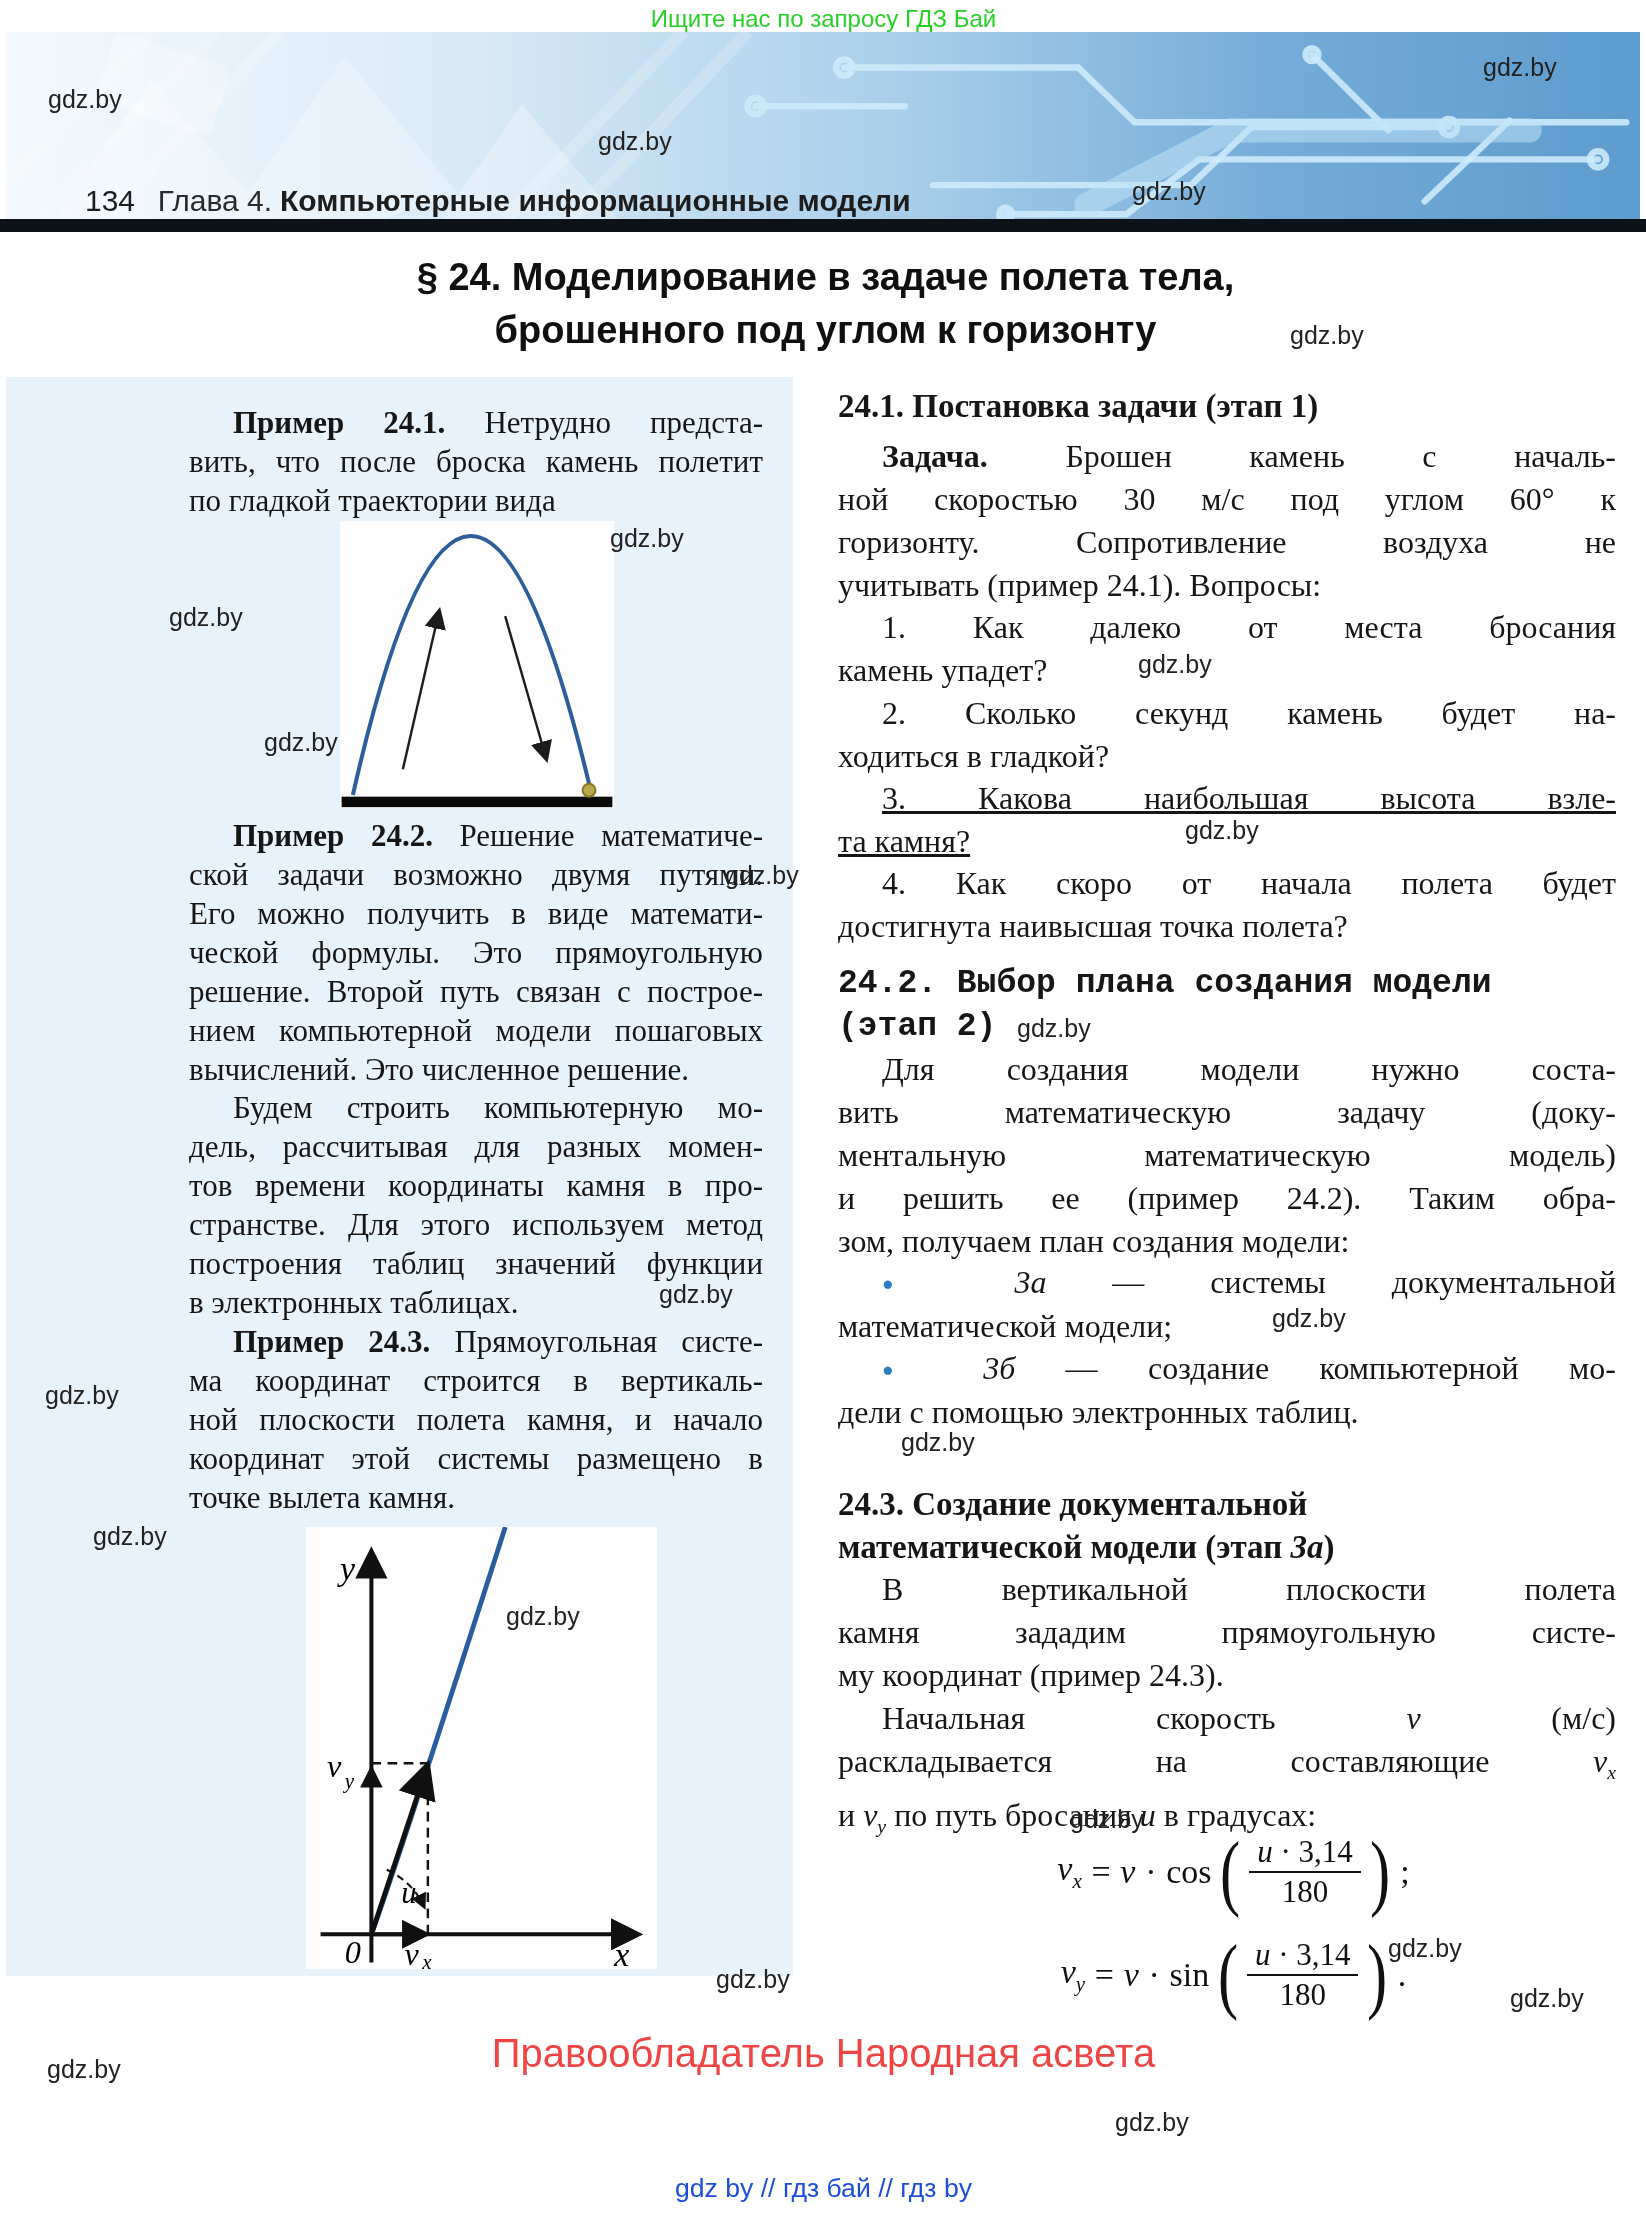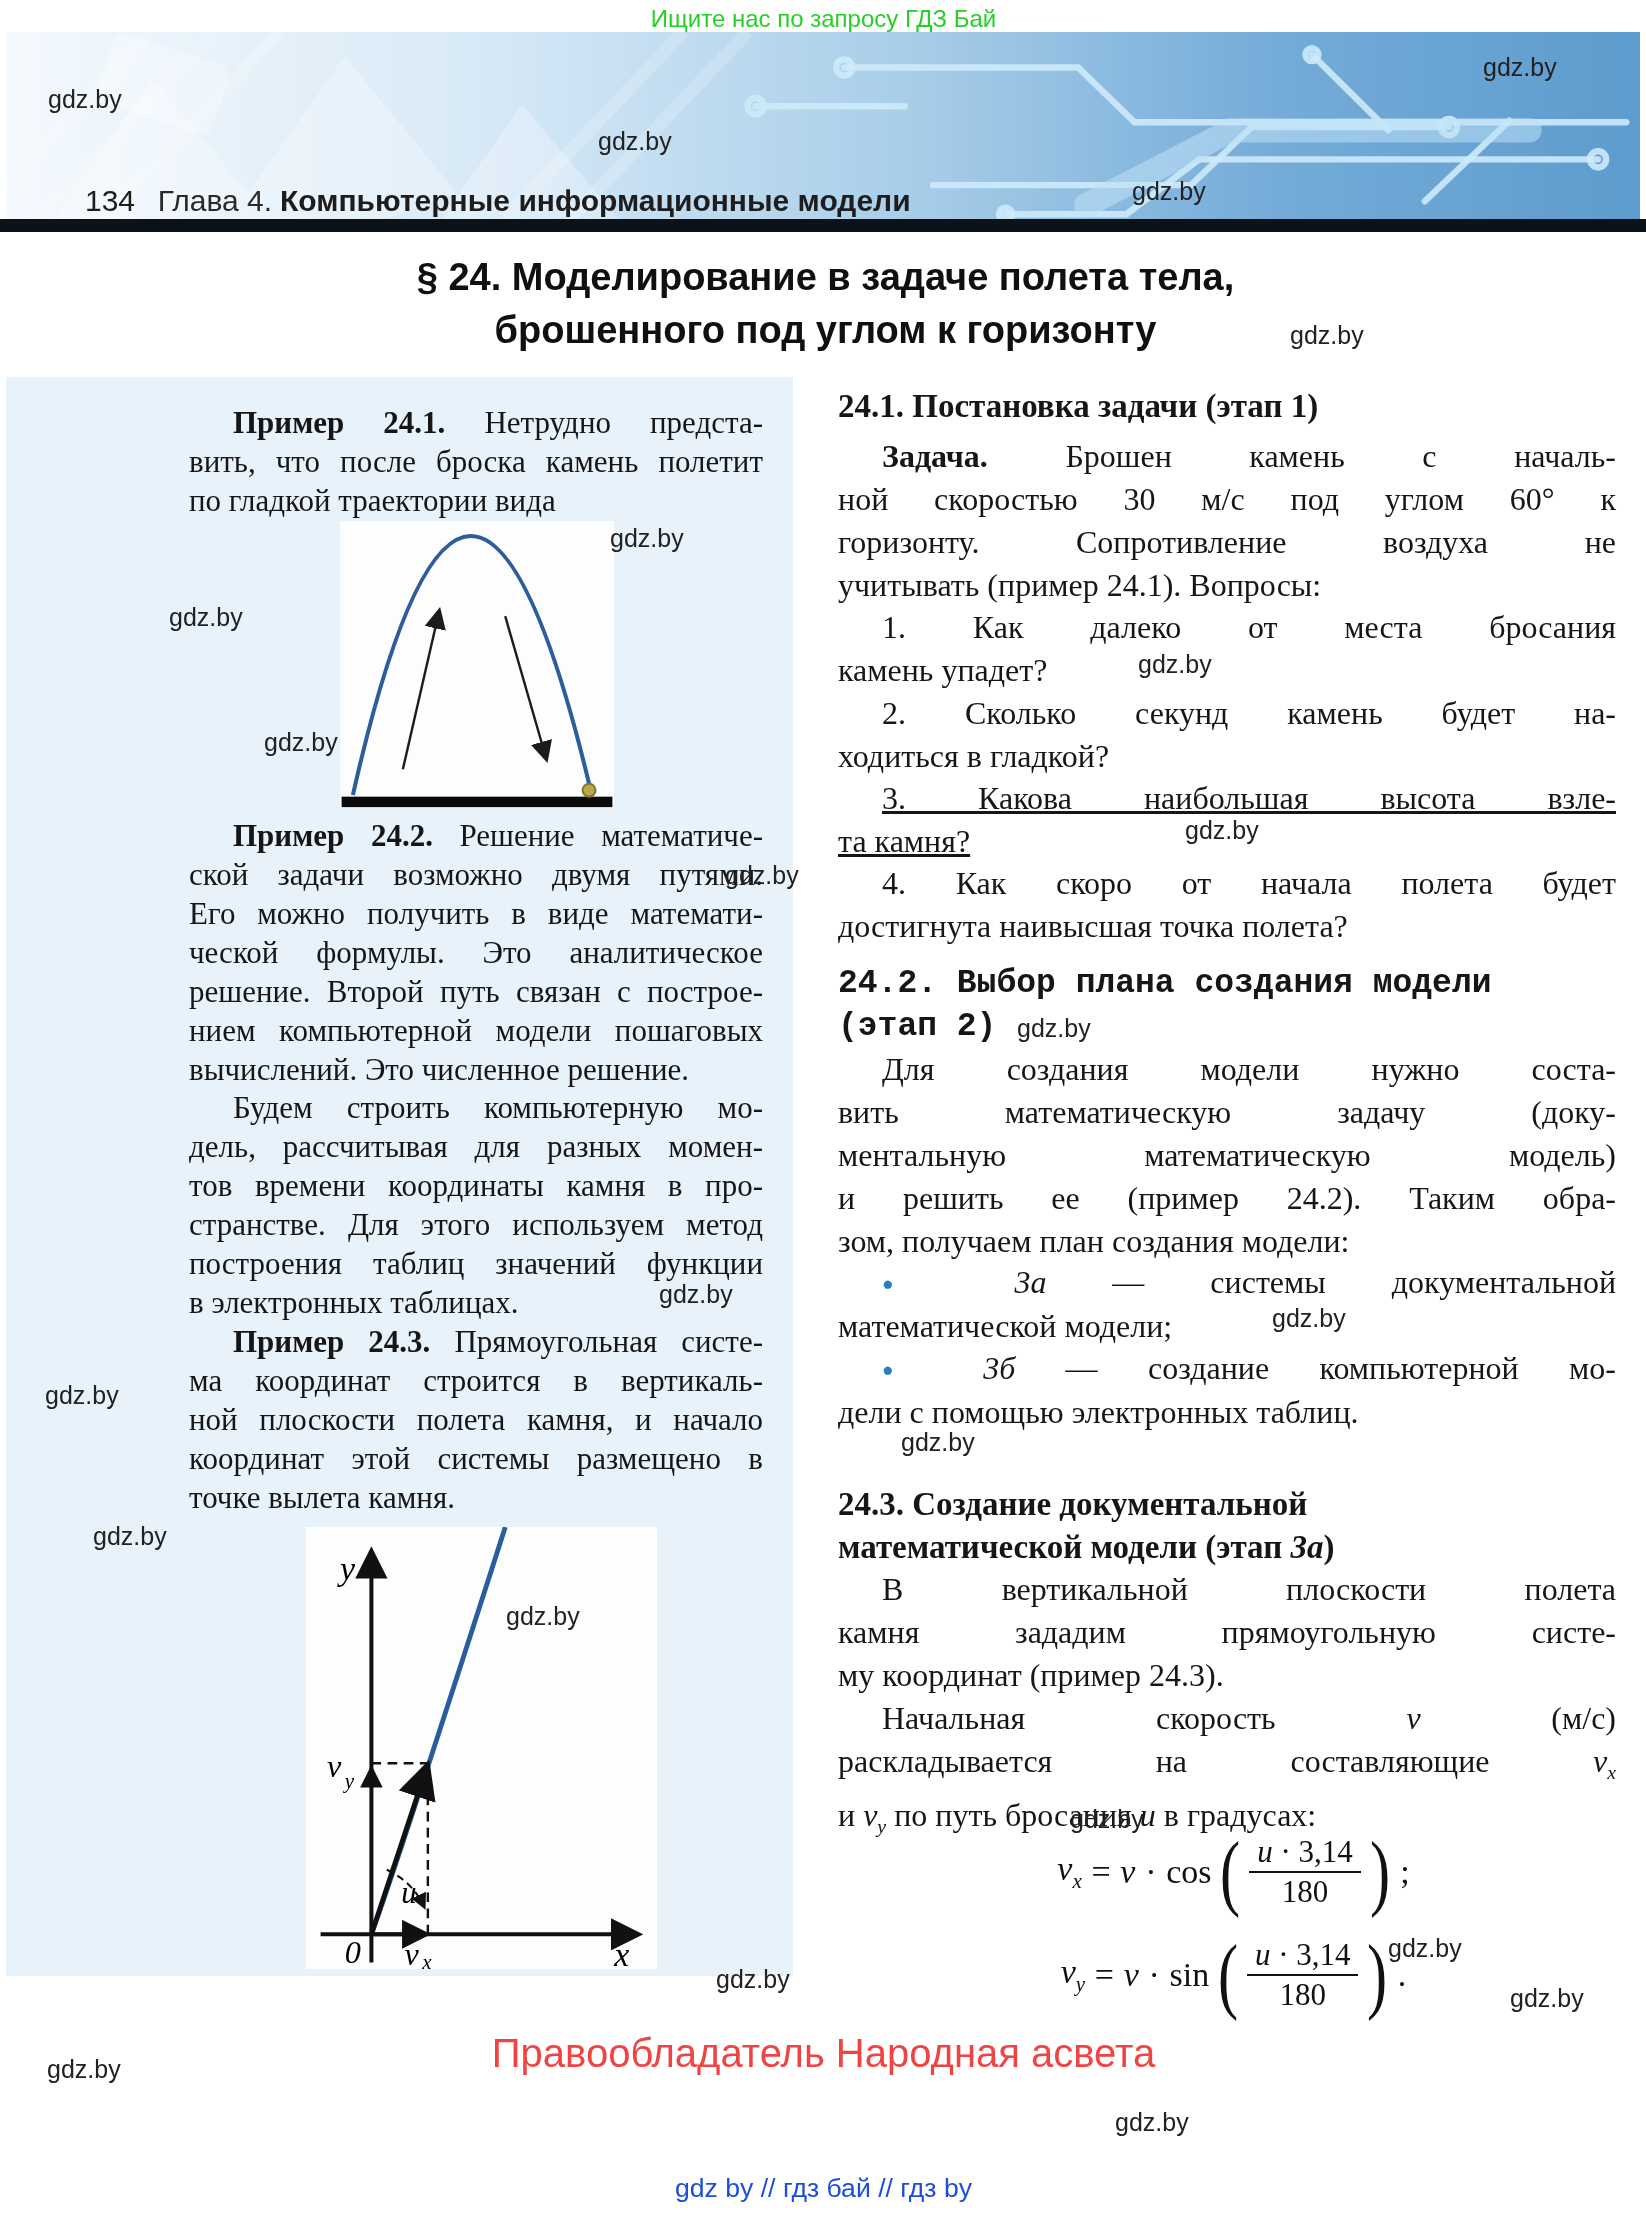--- a/index.html
+++ b/index.html
@@ -128,21 +128,21 @@
 
   <div class="blk lcol" style="top:403px;">
       <div class="tl ind"><span style="font-weight: bold;">Пример 24.1.</span><span> Нетрудно предста-</span></div>
       <div class="tl">вить, что после броска камень полетит</div>
       <div class="tl last">по гладкой траектории вида</div>
     </div>
   <div class="blk lcol" style="top:816px;">
       <div class="tl ind"><span style="font-weight: bold;">Пример 24.2.</span><span> Решение математиче-</span></div>
       <div class="tl">ской задачи возможно двумя путями.</div>
       <div class="tl">Его можно получить в виде математи-</div>
-      <div class="tl">ческой формулы. Это аналитическое</div>
+      <div class="tl">ческой формулы. Это прямоугольную</div>
       <div class="tl">решение. Второй путь связан с построе-</div>
       <div class="tl">нием компьютерной модели пошаговых</div>
       <div class="tl last">вычислений. Это численное решение.</div>
     </div>
   <div class="blk lcol" style="top:1088px;">
       <div class="tl ind">Будем строить компьютерную мо-</div>
       <div class="tl">дель, рассчитывая для разных момен-</div>
       <div class="tl">тов времени координаты камня в про-</div>
       <div class="tl">странстве. Для этого используем метод</div>
       <div class="tl">построения таблиц значений функции</div>

